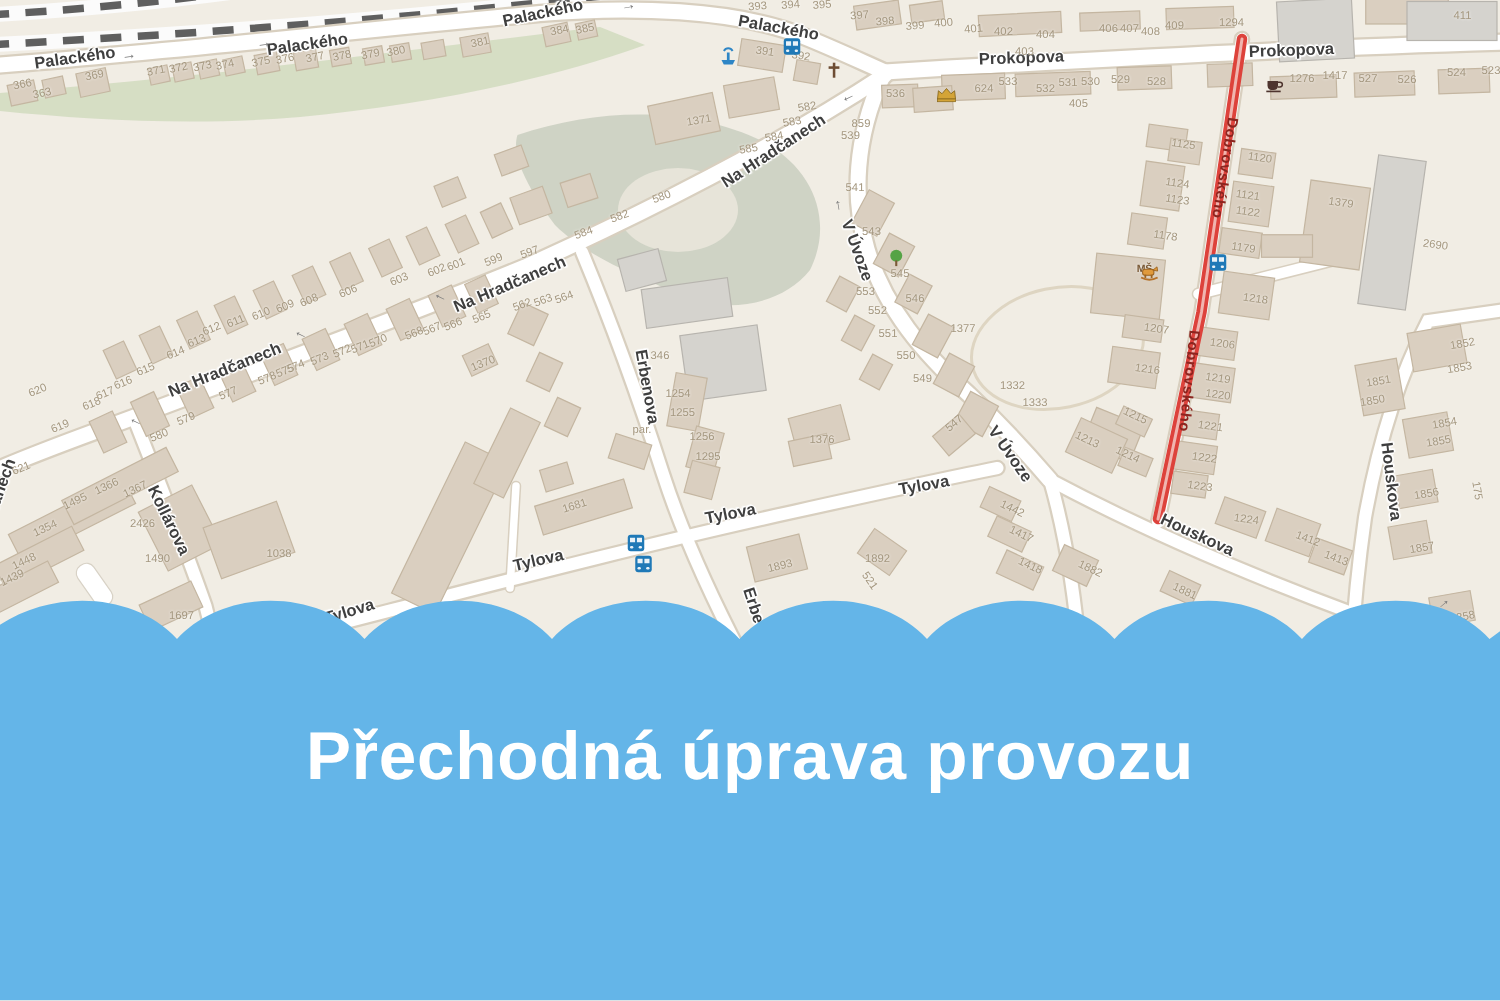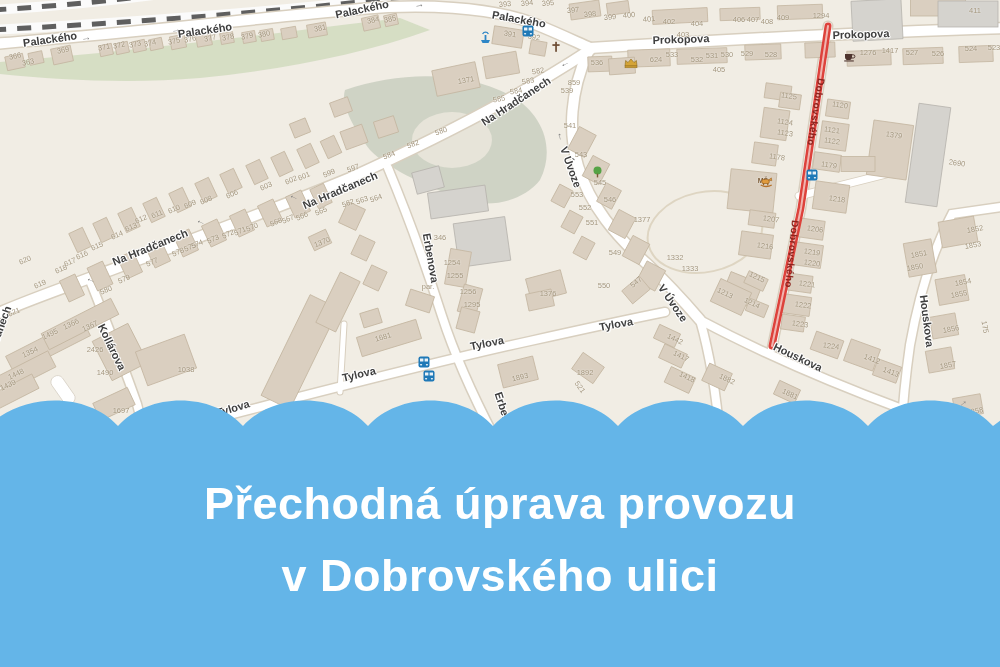--- a/index.html
+++ b/index.html
@@ -378,21 +378,21 @@
       <span class="house-number" style="left: 466px; top: 80px; transform: translate(-50%, -50%) rotate(-10deg);">1371</span>
       <span class="house-number" style="left: 440px; top: 237px; transform: translate(-50%, -50%) rotate(0deg);">346</span>
       <span class="house-number" style="left: 570px; top: 125px; transform: translate(-50%, -50%) rotate(0deg);">541</span>
       <span class="house-number" style="left: 581px; top: 154px; transform: translate(-50%, -50%) rotate(0deg);">543</span>
       <span class="house-number" style="left: 600px; top: 182px; transform: translate(-50%, -50%) rotate(0deg);">545</span>
       <span class="house-number" style="left: 610px; top: 199px; transform: translate(-50%, -50%) rotate(0deg);">546</span>
       <span class="house-number" style="left: 642px; top: 219px; transform: translate(-50%, -50%) rotate(0deg);">1377</span>
       <span class="house-number" style="left: 577px; top: 194px; transform: translate(-50%, -50%) rotate(0deg);">553</span>
       <span class="house-number" style="left: 585px; top: 207px; transform: translate(-50%, -50%) rotate(0deg);">552</span>
       <span class="house-number" style="left: 592px; top: 222px; transform: translate(-50%, -50%) rotate(0deg);">551</span>
-      <span class="house-number" style="left: 604px; top: 237px; transform: translate(-50%, -50%) rotate(0deg); margin-top: 48px;">550</span>
+      <span class="house-number" style="left: 604px; top: 237px; transform: translate(-50%, -50%) rotate(0deg);">550</span>
       <span class="house-number" style="left: 615px; top: 252px; transform: translate(-50%, -50%) rotate(0deg);">549</span>
       <span class="house-number" style="left: 636px; top: 282px; transform: translate(-50%, -50%) rotate(-40deg);">547</span>
       <span class="house-number" style="left: 548px; top: 293px; transform: translate(-50%, -50%) rotate(0deg);">1376</span>
       <span class="house-number" style="left: 452px; top: 262px; transform: translate(-50%, -50%) rotate(0deg);">1254</span>
       <span class="house-number" style="left: 455px; top: 275px; transform: translate(-50%, -50%) rotate(0deg);">1255</span>
       <span class="house-number" style="left: 468px; top: 291px; transform: translate(-50%, -50%) rotate(0deg);">1256</span>
       <span class="house-number" style="left: 472px; top: 304px; transform: translate(-50%, -50%) rotate(0deg);">1295</span>
       <span class="house-number" style="left: 428px; top: 286px; transform: translate(-50%, -50%) rotate(0deg);">par.</span>
       <span class="house-number" style="left: 789px; top: 96px; transform: translate(-50%, -50%) rotate(8deg);">1125</span>
       <span class="house-number" style="left: 840px; top: 105px; transform: translate(-50%, -50%) rotate(8deg);">1120</span>
@@ -528,16 +528,15 @@
   <svg id="wave-layer" width="1000" height="667" viewBox="0 0 1000 667">
     <path id="wave-path" fill="#64b5e8" d="M-12,426 C24,392 87,392 118,426 C149,392 212,392 243,426
          C274,392 337,392 368,426 C399,392 462,392 493,426
          C524,392 587,392 618,426 C649,392 712,392 743,426
          C774,392 837,392 868,426 C899,392 962,392 993,426
          L1012,412 L1012,672 L-12,672 Z"></path>
   </svg>
 
   <div id="banner-text">
     <div>Přechodná úprava provozu</div>
-    <div>v Dobrovského ulici</div>
   </div>
 
 </div>
 
 </body></html>

